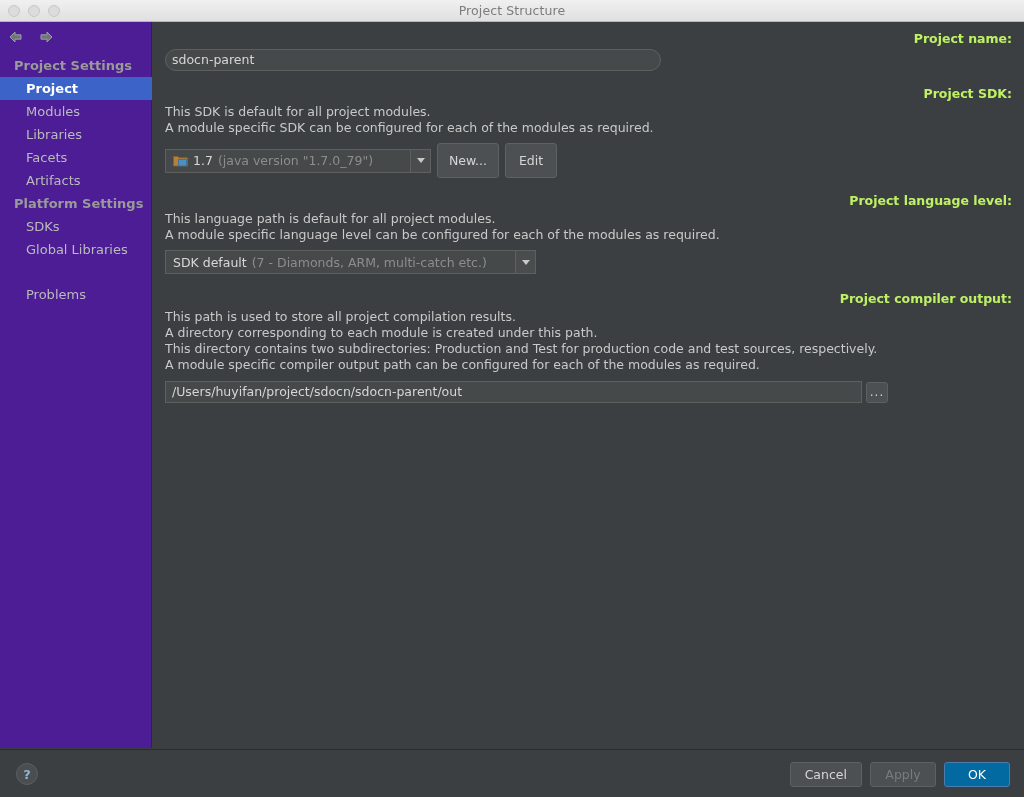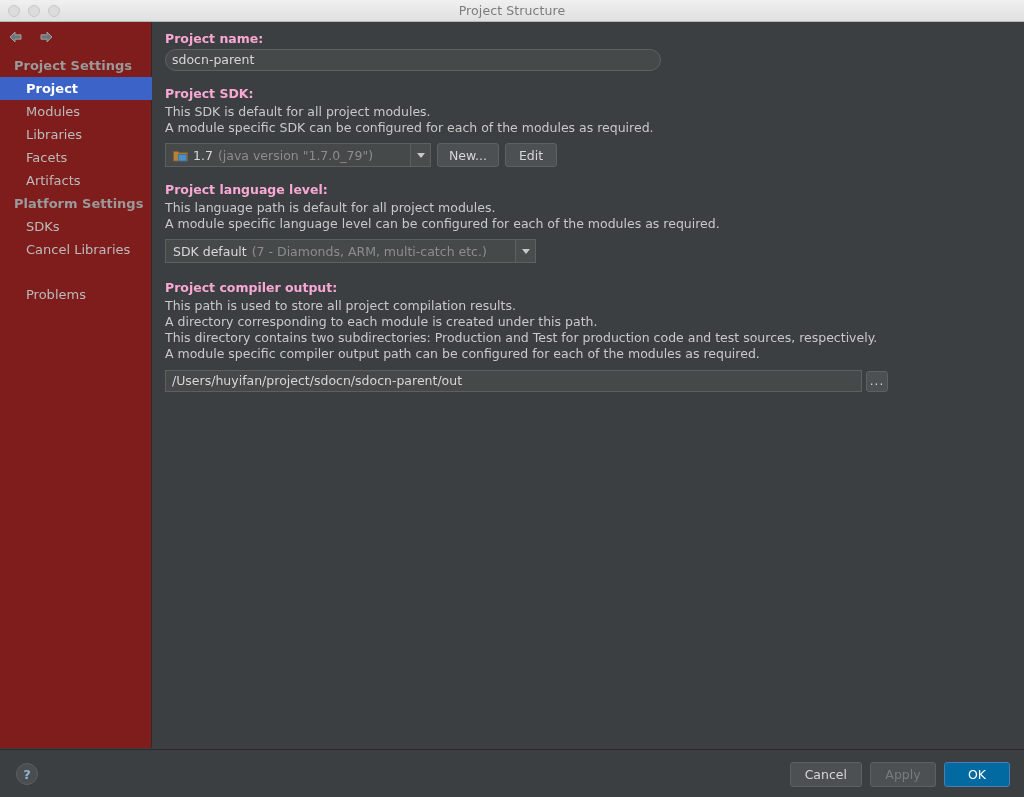--- a/index.html
+++ b/index.html
@@ -51,21 +51,21 @@
     color: #7c7c7c;
     letter-spacing: 0.1px;
   }
 
   
   .sidebar {
     position: absolute;
     left: 0; top: 22px;
     width: 152px;
     height: 726px;
-    background: #7f1d1d;
+    background: #4c1d95;
     border-right: 1px solid #2b2b2b;
   }
   .nav-arrows {
     position: absolute;
     left: 6px; top: 5px;
     display: flex;
     gap: 10px;
     align-items: center;
   }
   .arrow-btn {
@@ -108,24 +108,25 @@
     left: 153px; top: 22px;
     width: 871px;
     height: 726px;
     background: #3c3f41;
     padding: 8px 12px;
   }
 
   .section { margin-bottom: 8px; }
   .label-bold {
     font-size: 12.5px;
-    color: #f9a8d4;
+    color: #bef264;
     font-weight: bold;
     line-height: 17px;
     margin-bottom: 2px;
+    text-align: right;
   }
   .desc {
     font-size: 12.5px;
     color: #c9c9c9;
     line-height: 16px;
   }
 
   
   .textfield {
     height: 22px;
@@ -182,21 +183,21 @@
     border-top: 5px solid #c8c8c8;
   }
   .sdk-icon {
     width: 15px; height: 13px;
     position: relative;
     flex: none;
   }
 
   
   .btn {
-    height: 24px;
+    height: 35px;
     min-width: 52px;
     padding: 0 11px;
     background: #4c5052;
     border: 1px solid #5e6163;
     border-radius: 3px;
     color: #d6d6d6;
     font-size: 12.5px;
     display: inline-flex;
     align-items: center;
     justify-content: center;
@@ -294,21 +295,21 @@
 
       <div class="group-label">Project Settings</div>
       <div class="tree-item selected">Project</div>
       <div class="tree-item">Modules</div>
       <div class="tree-item">Libraries</div>
       <div class="tree-item">Facets</div>
       <div class="tree-item">Artifacts</div>
 
       <div class="group-label">Platform Settings</div>
       <div class="tree-item">SDKs</div>
-      <div class="tree-item">Cancel Libraries</div>
+      <div class="tree-item">Global Libraries</div>
 
       <div class="tree-spacer"></div>
 
       <div class="tree-item">Problems</div>
     </div>
   </div>
 
   <div class="main">
 
     <div class="section">

